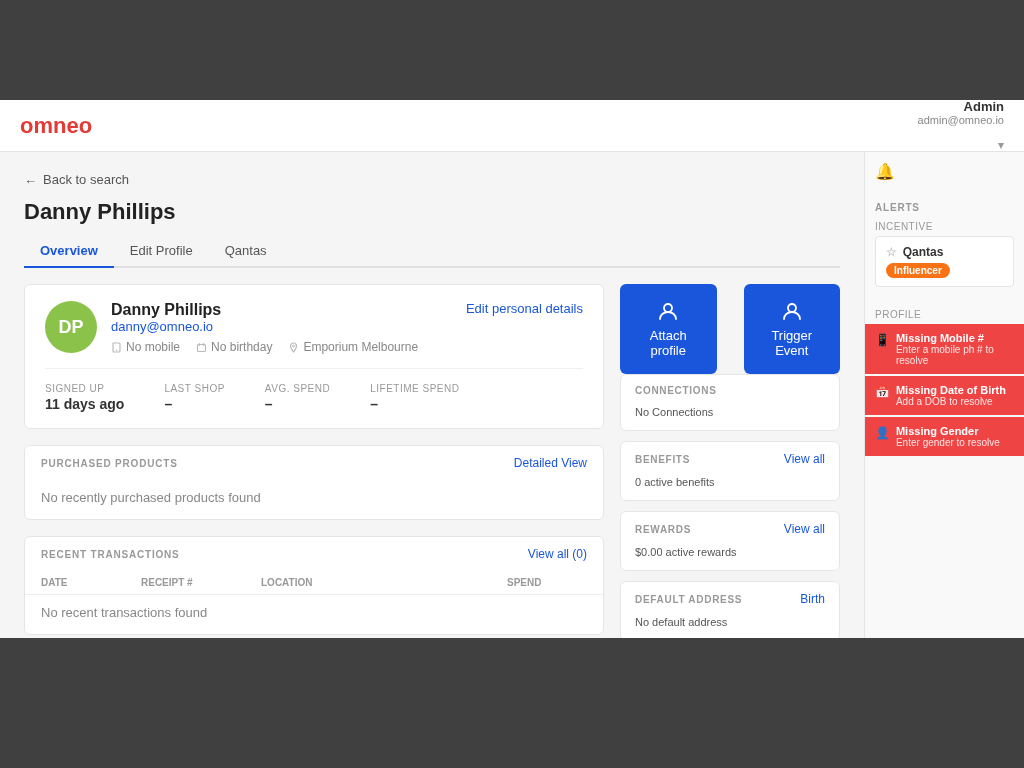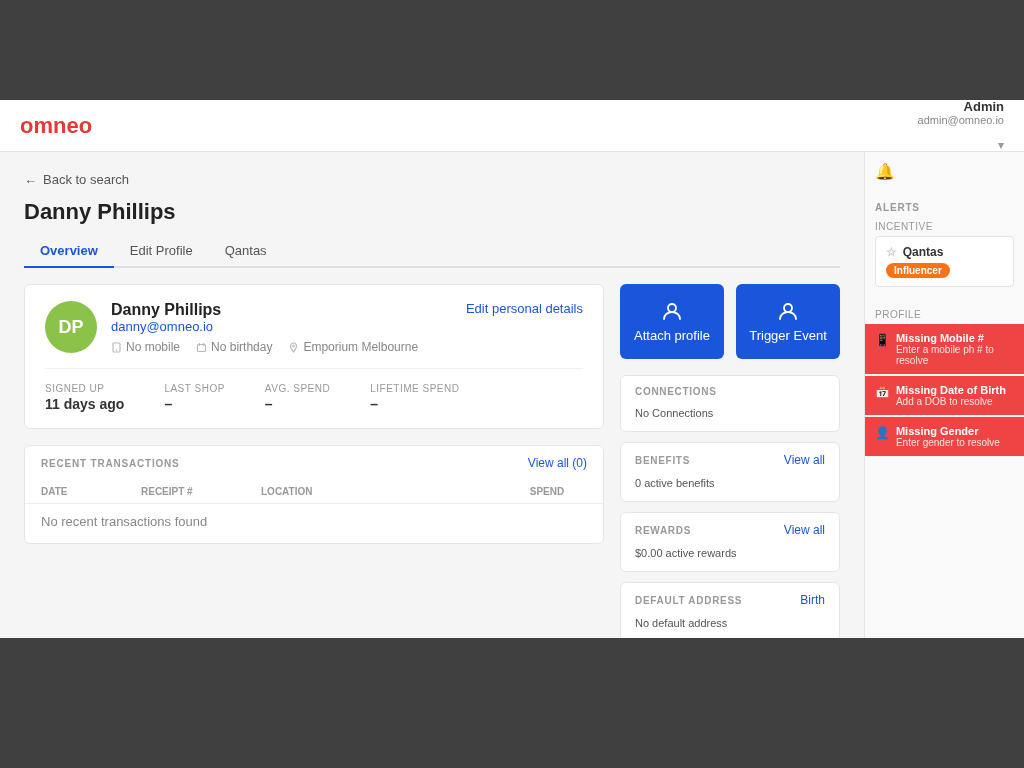--- a/index.html
+++ b/index.html
@@ -210,21 +210,21 @@
       padding: 6px 16px;
       border-bottom: 1px solid #eee;
       font-size: 10px;
       color: #999;
       font-weight: 700;
       text-transform: uppercase;
     }
     .col-date { flex: 0 0 100px; }
     .col-receipt { flex: 0 0 120px; }
     .col-location { flex: 1; }
-    .col-spend { flex: 0 0 80px; text-align: center; }
+    .col-spend { flex: 0 0 80px; text-align: left; }
 
     
     .right-panel {
       width: 160px;
       background: #f9f9f9;
       border-left: 1px solid #e5e5e5;
       padding: 0;
       flex-shrink: 0;
       overflow-y: auto;
     }
@@ -282,22 +282,21 @@
       margin: 0 0 2px;
     }
     .alert-item.red { background: #ef4444; }
     .alert-item.red .alert-title { color: #fff; font-size: 11px; font-weight: 600; }
     .alert-item.red .alert-sub { color: rgba(255,255,255,0.85); font-size: 10px; }
     .alert-icon { flex-shrink: 0; font-size: 12px; color: rgba(255,255,255,0.9); margin-top: 1px; }
 
     
     .action-buttons {
       display: flex;
-      gap: 12px;
-      margin-bottom: 16px;
+      gap: 27px;
     }
     .btn-attach {
       flex: 1;
       background: #1a56db;
       color: #fff;
       border: none;
       border-radius: 6px;
       padding: 16px 12px;
       cursor: pointer;
       display: flex;
@@ -443,20 +442,29 @@
                   <div class="stat-label">Avg. Spend</div>
                   <div class="stat-value">–</div>
                 </div>
                 <div class="stat-item">
                   <div class="stat-label">Lifetime Spend</div>
                   <div class="stat-value">–</div>
                 </div>
               </div>
             </div>
 
+            <div class="section-card">
+              <div class="section-header">
+                <span class="section-title">Purchased Products</span>
+                <span class="section-link">Detailed View</span>
+              </div>
+              <div class="section-body">
+                <span class="empty-text">No recently purchased products found</span>
+              </div>
+            </div>
 
             <div class="section-card">
               <div class="section-header">
                 <span class="section-title">Recent Transactions</span>
                 <span class="section-link">View all (0)</span>
               </div>
               <div class="table-header">
                 <span class="col-date">Date</span>
                 <span class="col-receipt">Receipt #</span>
                 <span class="col-location">Location</span>

